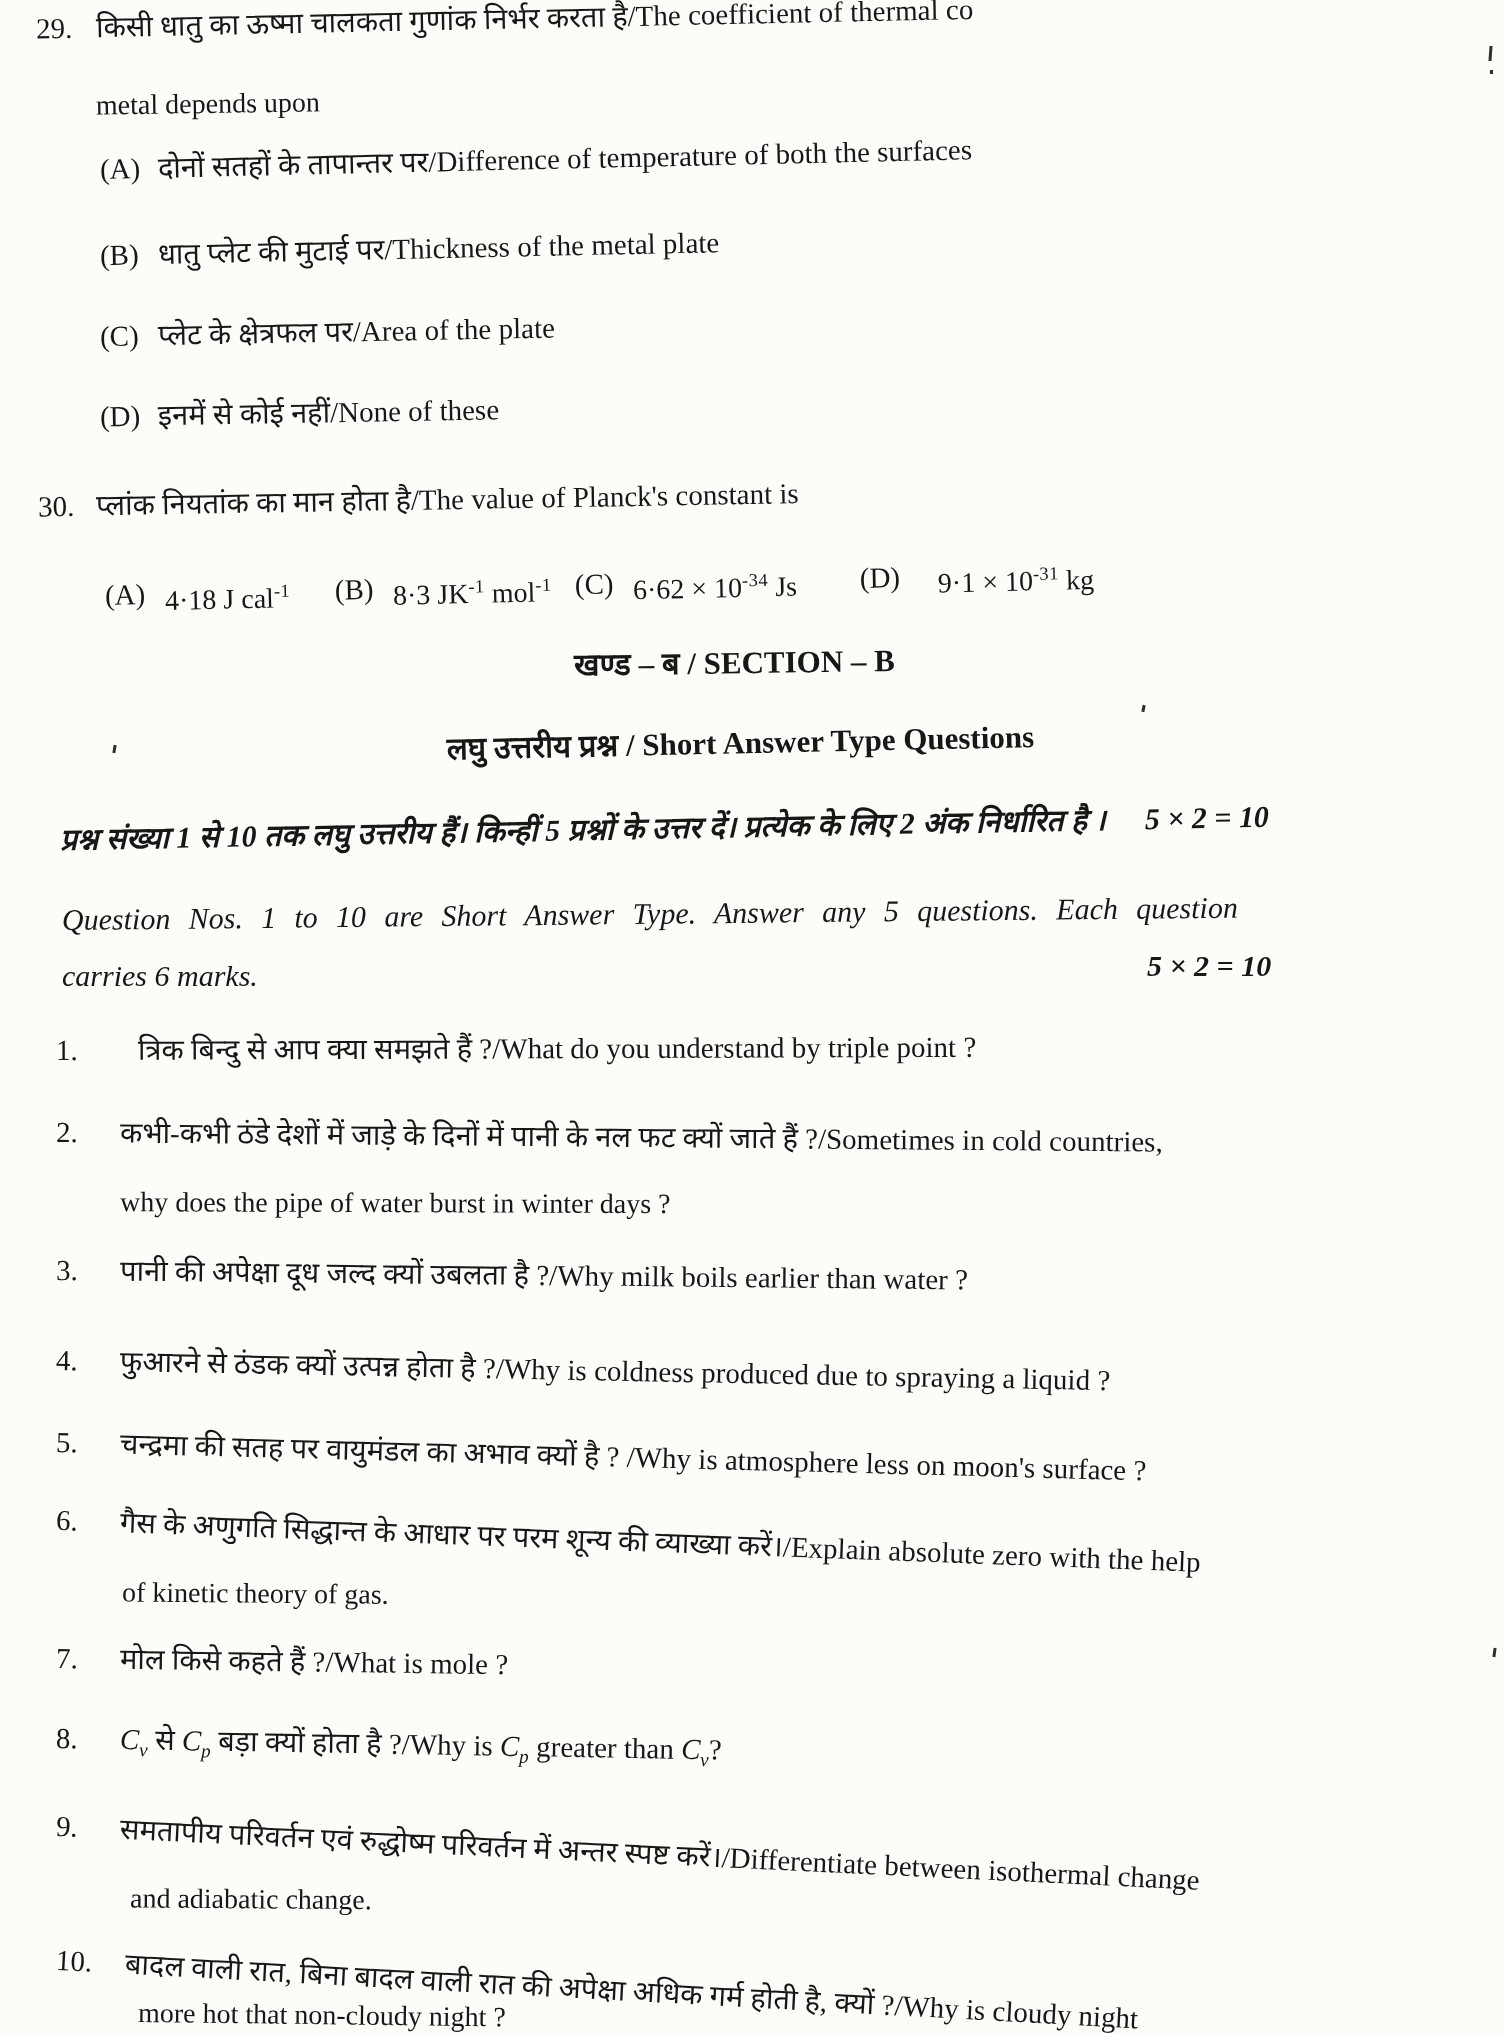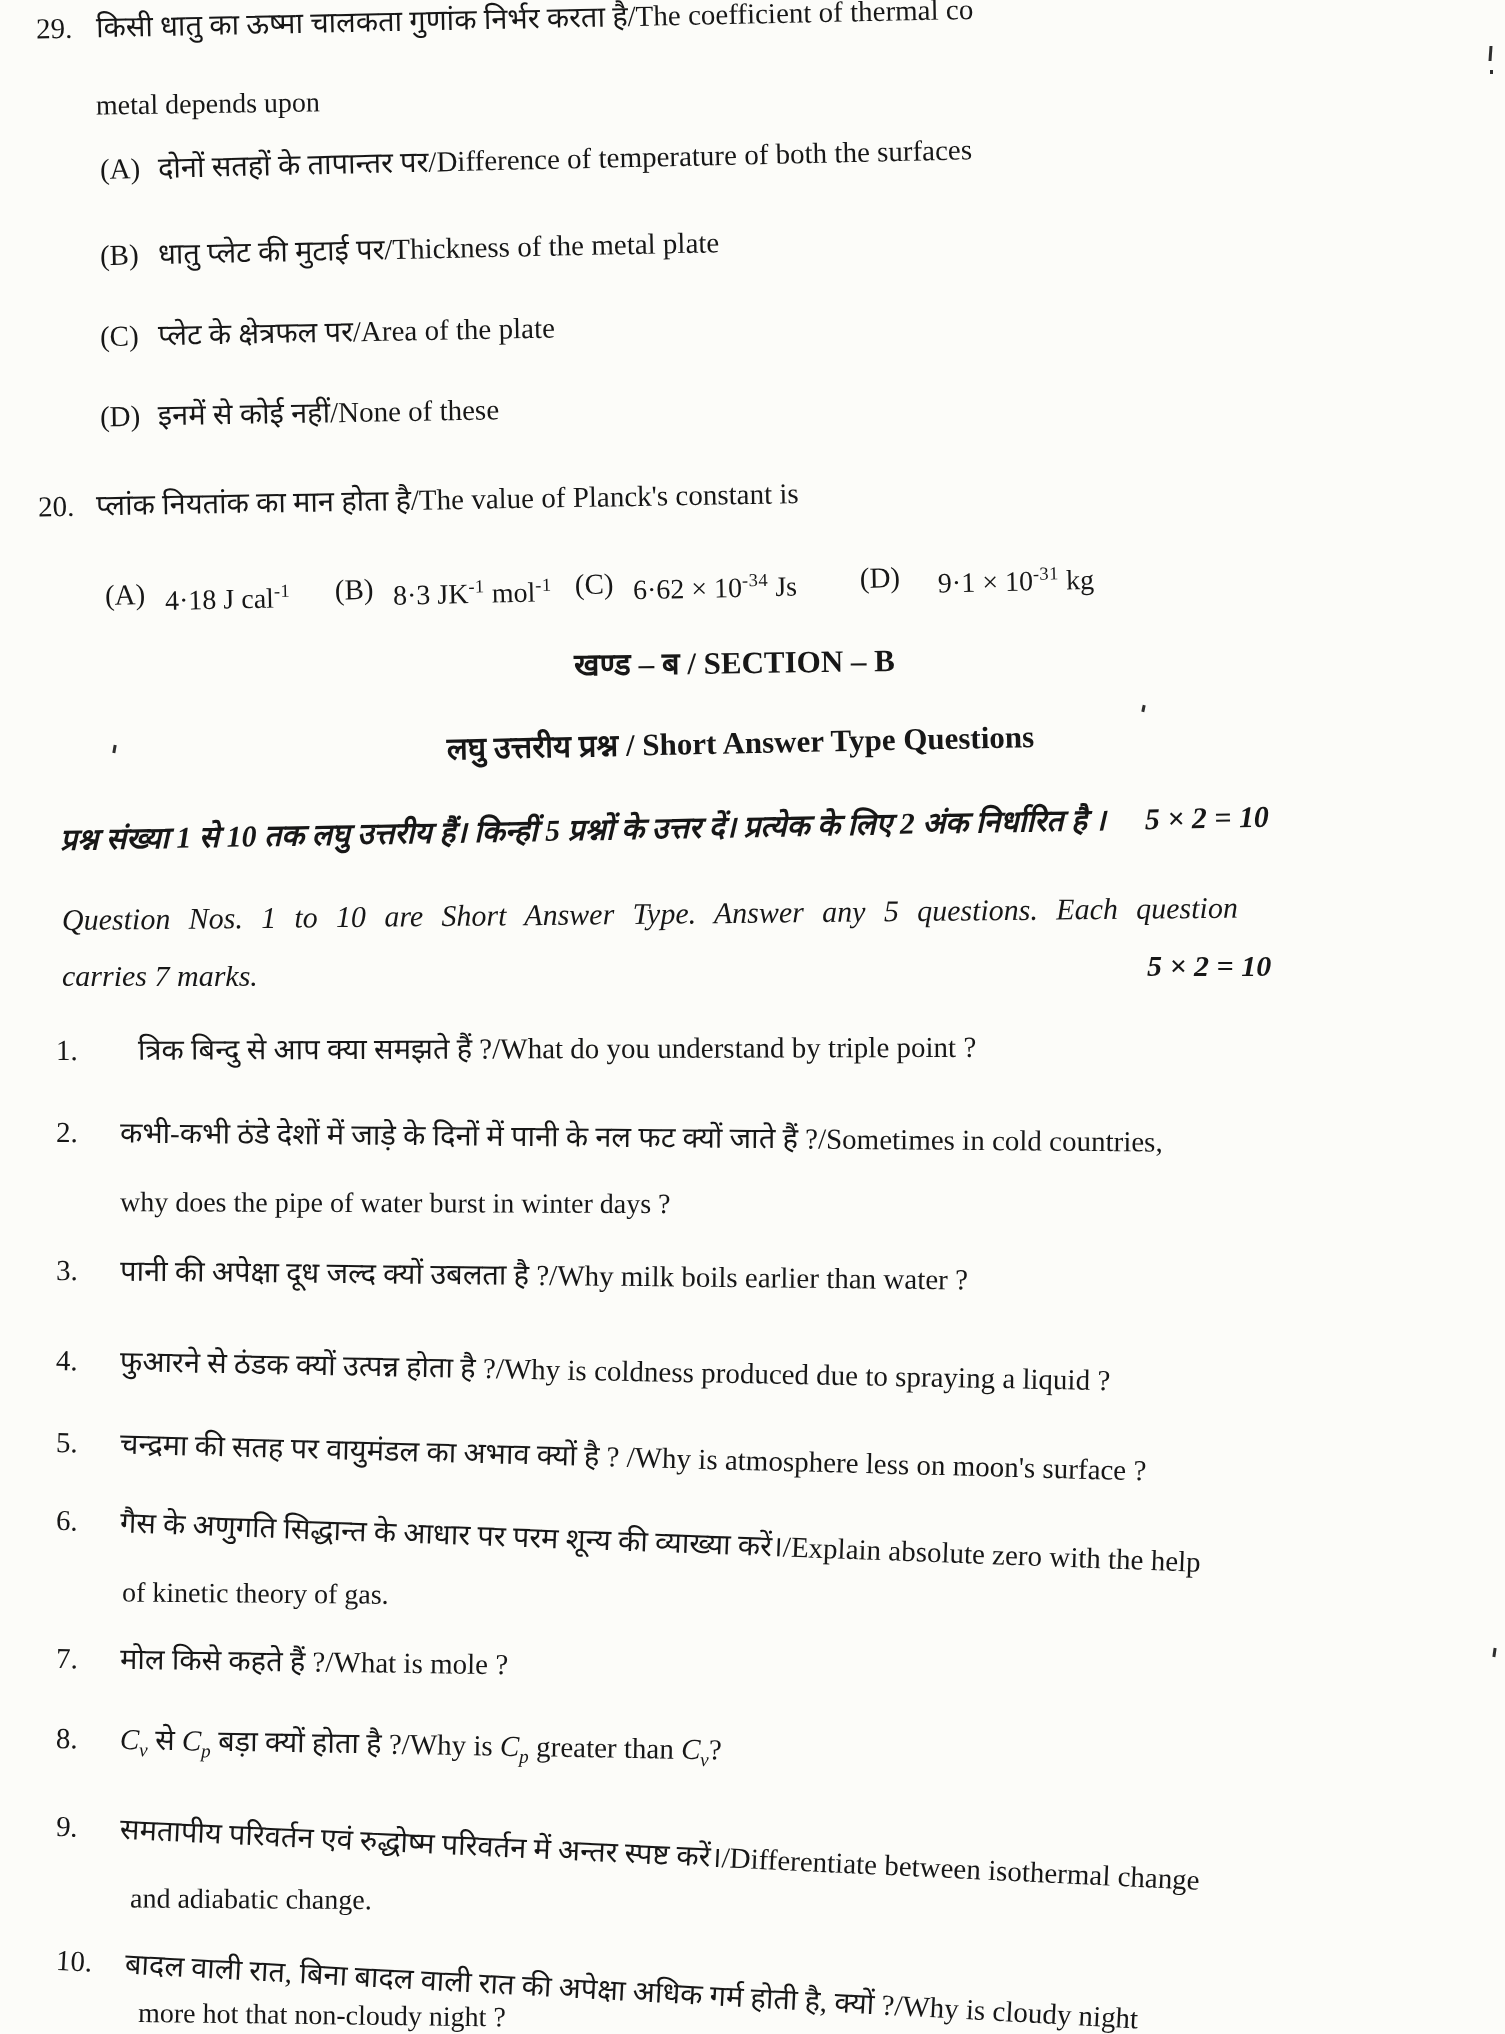--- a/index.html
+++ b/index.html
@@ -56,21 +56,21 @@
   <div class="line" style="top:317px;--r:-1.1deg">
     <span class="ln" style="left:100px">(C)</span>
     <span class="ln" style="left:158px">प्लेट के क्षेत्रफल पर/Area of the plate</span>
   </div>
   <div class="line" style="top:397px;--r:-1.0deg">
     <span class="ln" style="left:100px">(D)</span>
     <span class="ln" style="left:158px">इनमें से कोई नहीं/None of these</span>
   </div>
 
   <div class="line" style="top:486px;--r:-1.0deg">
-    <span class="ln" style="left:38px">20.</span>
+    <span class="ln" style="left:38px">30.</span>
     <span class="ln" style="left:96px">प्लांक नियतांक का मान होता है/The value of Planck's constant is</span>
   </div>
   <div class="line" style="top:576px;--r:-1.3deg">
     <span class="ln" style="left:105px">(A)</span>
     <span class="ln formula" style="left:165px"><span>4·18 J cal</span><span class="seg-sup">-1</span></span>
     <span class="ln" style="left:335px">(B)</span>
     <span class="ln formula" style="left:393px"><span>8·3 JK</span><span class="seg-sup">-1</span><span> mol</span><span class="seg-sup">-1</span></span>
     <span class="ln" style="left:575px">(C)</span>
     <span class="ln formula" style="left:633px"><span>6·62 × 10</span><span class="seg-sup">-34</span><span> Js</span></span>
     <span class="ln" style="left:860px">(D)</span>
@@ -85,21 +85,21 @@
   </div>
 
   <div class="line" style="top:820px;--r:-1.1deg">
     <span class="ln hi-bold" style="left:60px">प्रश्न संख्या 1 से 10 तक लघु उत्तरीय हैं। किन्हीं 5 प्रश्नों के उत्तर दें। प्रत्येक के लिए 2 अंक निर्धारित है ।</span>
     <span class="ln hi-bold" style="left:1145px">5 × 2 = 10</span>
   </div>
   <div class="line" style="top:900px;--r:-0.6deg">
     <span class="ln en-it spread" style="left:62px">Question Nos. 1 to 10 are Short Answer Type. Answer any 5 questions. Each question</span>
   </div>
   <div class="line" style="top:956px">
-    <span class="ln en-it" style="left:62px">carries 7 marks.</span>
+    <span class="ln en-it" style="left:62px">carries 6 marks.</span>
     <span class="ln en-it bolder" style="left:1147px;top:-10px">5 × 2 = 10</span>
   </div>
 
   <div class="line" style="top:1030px;--r:-0.2deg">
     <span class="ln" style="left:56px">1.</span>
     <span class="ln" style="left:138px">त्रिक बिन्दु से आप क्या समझते हैं ?/What do you understand by triple point ?</span>
   </div>
 
   <div class="line" style="top:1112px;--r:0.5deg">
     <span class="ln" style="left:56px">2.</span>

